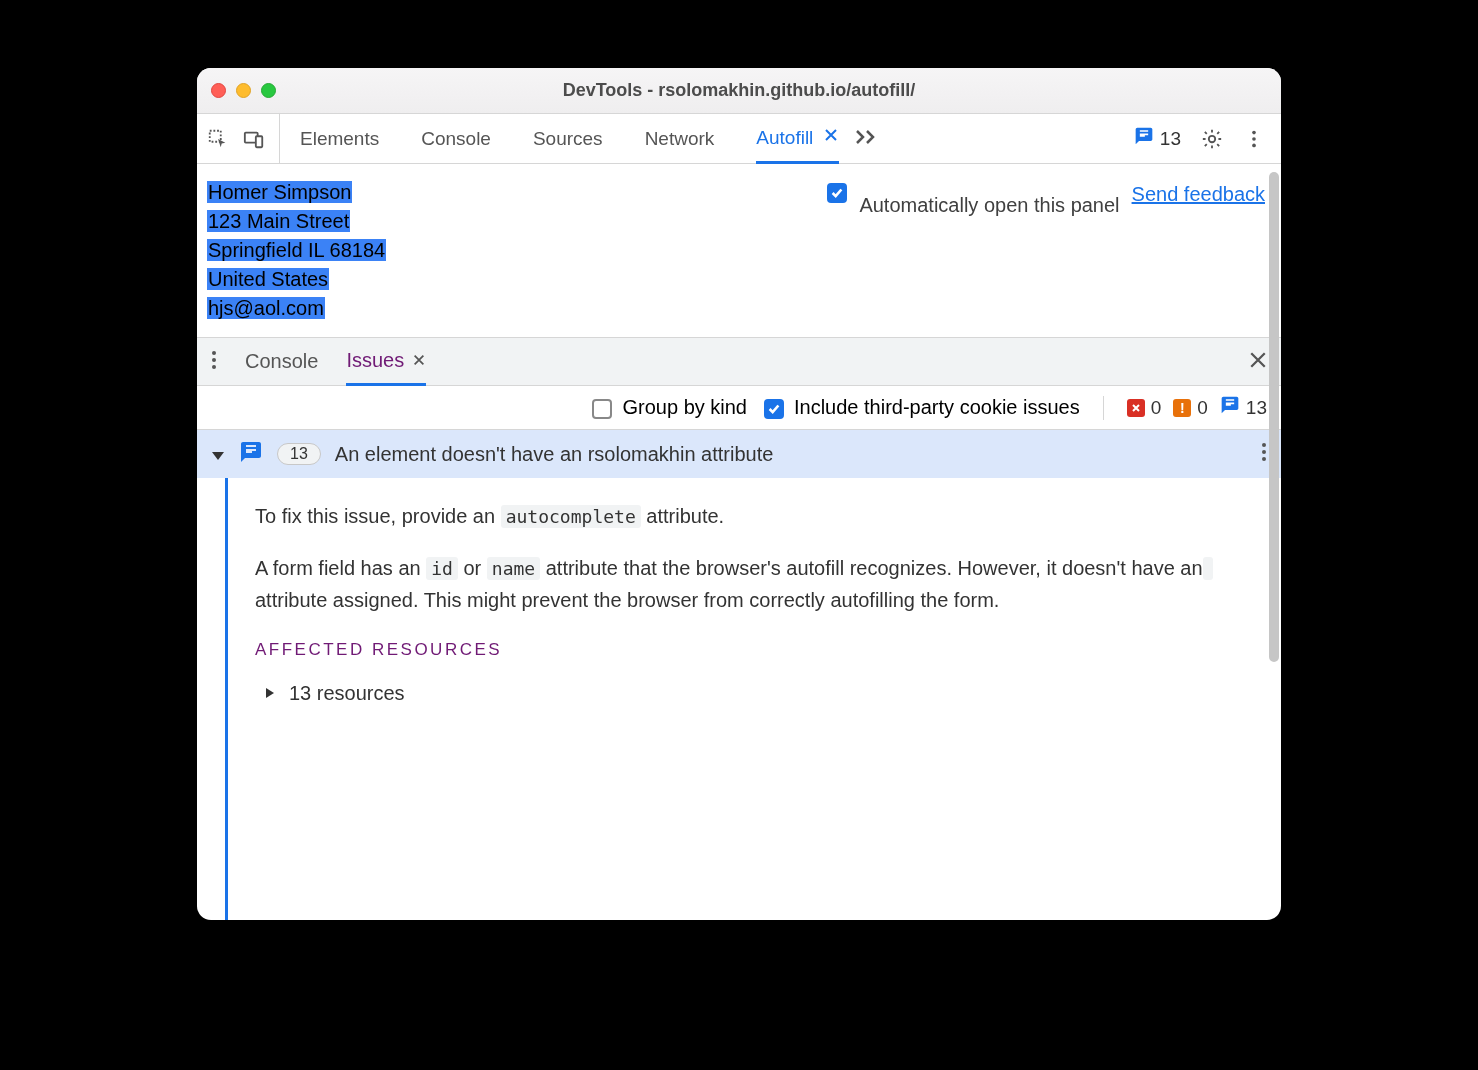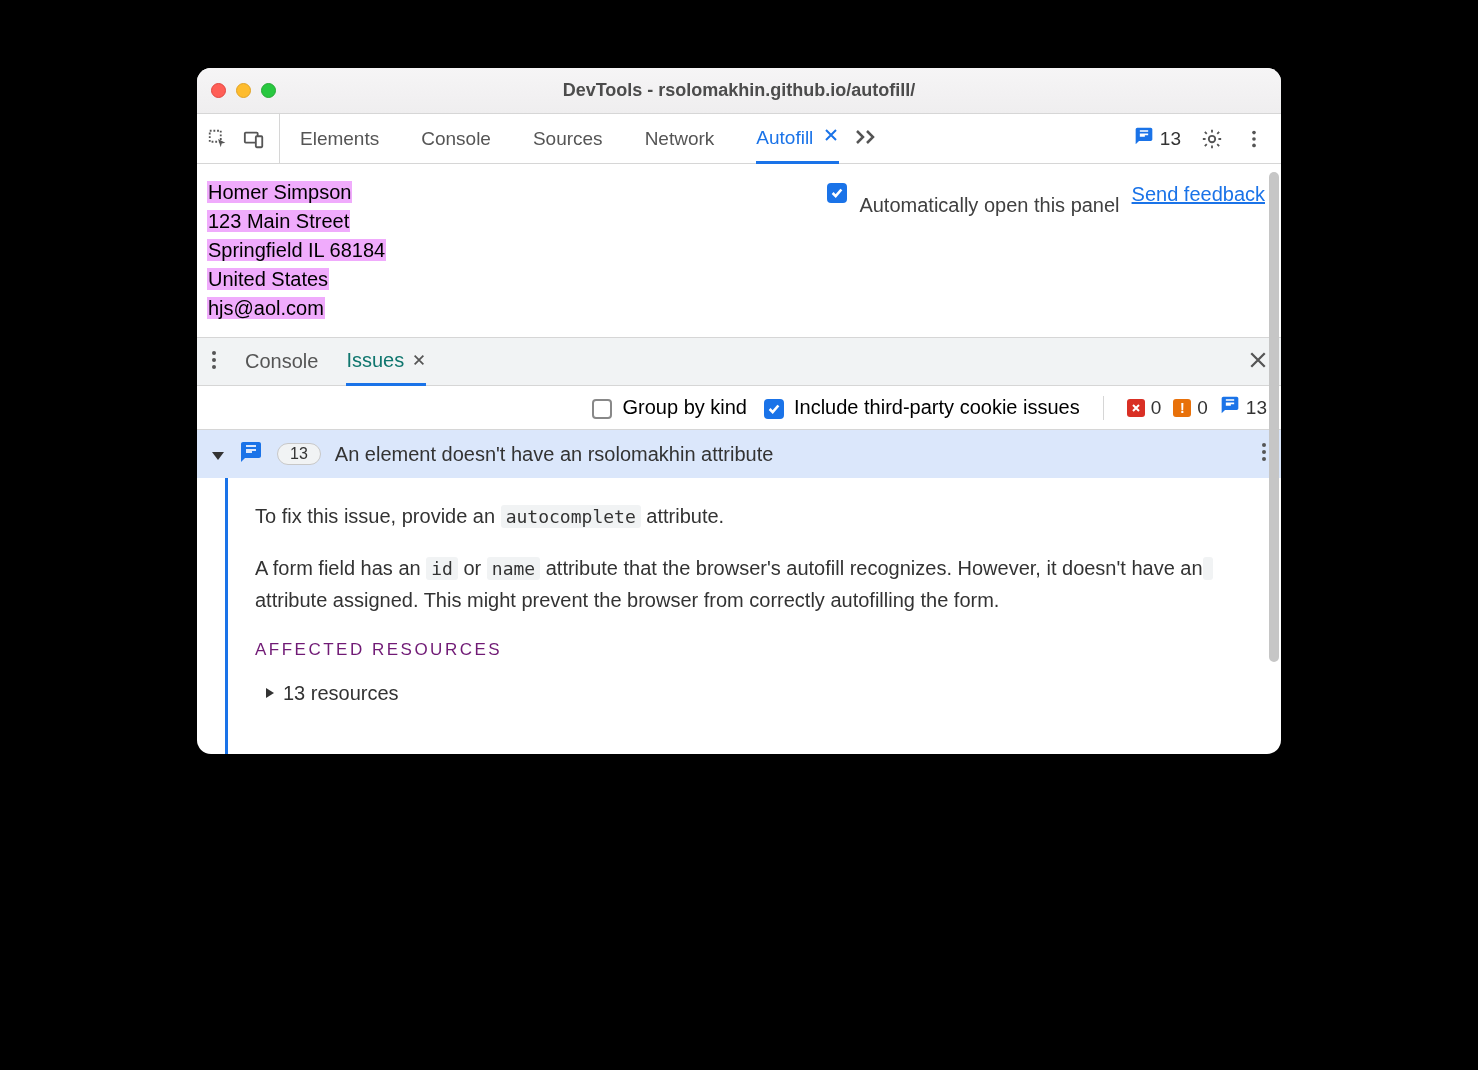--- a/index.html
+++ b/index.html
@@ -8,21 +8,21 @@
     width: 1478px;
     height: 1070px;
     font-family: -apple-system, BlinkMacSystemFont, "Helvetica Neue", Arial, sans-serif;
     display: flex;
     align-items: flex-start;
     justify-content: center;
     padding-top: 68px;
   }
   .window {
     width: 1084px;
-    height: 686px;
+    height: 852px;
     background: #fff;
     border-radius: 14px;
     box-shadow: 0 10px 40px rgba(0,0,0,0.5);
     overflow: hidden;
     display: flex;
     flex-direction: column;
     position: relative;
   }
   
   .titlebar {
@@ -124,21 +124,21 @@
     display: flex;
     padding: 14px 16px 14px 10px;
     border-bottom: 1px solid #d6d6d6;
     font-size: 20px;
     line-height: 1.45;
   }
   .address-block {
     flex: 0 0 auto;
   }
   .address-block span {
-    background: #f0abfc;
+    background: #3b82f6;
     padding: 0 1px;
   }
   .autofill-controls {
     margin-left: auto;
     display: flex;
     align-items: flex-start;
     gap: 12px;
     padding-top: 2px;
   }
   .checkbox {
@@ -172,21 +172,21 @@
   .drawer-more { color: #555; }
   .drawer-tab {
     font-size: 20px;
     color: #555;
     height: 100%;
     display: flex;
     align-items: center;
     gap: 8px;
   }
   .drawer-tab.active {
-    color: #0f766e;
+    color: #701a75;
     border-bottom: 3px solid #1a73e8;
     margin-bottom: -1px;
     text-align: center;
   }
   .drawer-close { margin-left: auto; color: #555; font-size: 22px; }
   
   .issues-toolbar {
     height: 44px;
     border-bottom: 1px solid #d6d6d6;
     display: flex;
@@ -268,21 +268,21 @@
     font-size: 17px;
     letter-spacing: 2.5px;
     color: #701a75;
     margin-top: 10px;
     margin-bottom: 14px;
     text-transform: uppercase;
   }
   .resources-row {
     display: flex;
     align-items: center;
-    gap: 8px;
+    gap: 14px;
     font-size: 20px;
     color: #333;
     padding-left: 10px;
   }
 </style>
 </head>
 <body>
 
 <div class="window">
 

